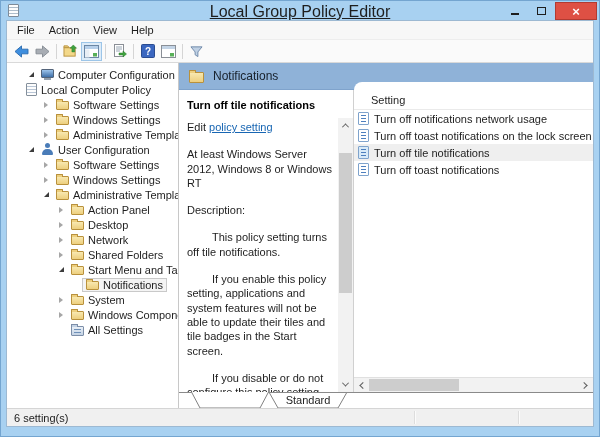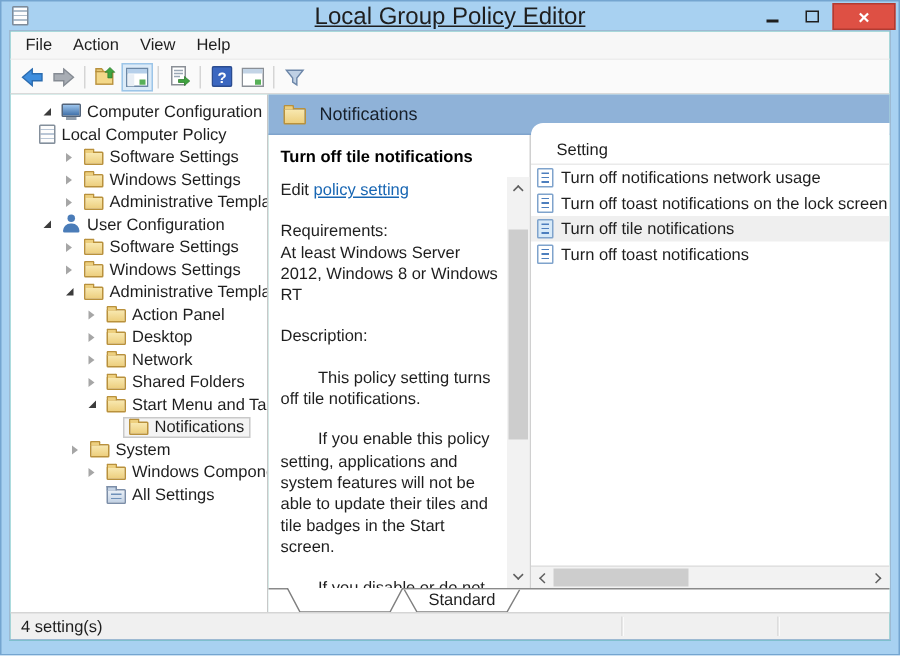--- a/index.html
+++ b/index.html
@@ -338,21 +338,21 @@
               <span>Start Menu and Taskbar</span>
             </span>
           </div>
           <div class="tree-row" style="padding-left: 64px;">
             <span class="exp"></span>
             <span class="tree-node selected">
               <span class="ico ico-folder"></span>
               <span>Notifications</span>
             </span>
           </div>
-          <div class="tree-row" style="padding-left: 38px;">
+          <div class="tree-row" style="padding-left: 49px;">
             <span class="exp">
               <span class="exp-collapsed"></span>
             </span>
             <span class="tree-node">
               <span class="ico ico-folder"></span>
               <span>System</span>
             </span>
           </div>
           <div class="tree-row" style="padding-left: 49px;">
             <span class="exp">
@@ -377,21 +377,20 @@
           <div class="ico ico-folder"></div>
           <span class="band-title">Notifications</span>
         </div>
 
         <div class="right-body">
           <div class="desc-col">
             <div class="desc-title">Turn off tile notifications</div>
             <div class="desc-scroll">
               <div class="desc-text">
                 <div class="gap"><span>Edit </span><a href="#" class="link">policy setting</a></div>
-                <div>Requirements:</div>
                 <div class="gap">At least Windows Server 2012, Windows 8 or Windows RT</div>
                 <div class="gap">Description:</div>
                 <div id="desc-paragraphs">
                     <p>This policy setting turns off tile notifications.</p>
                     <p>If you enable this policy setting, applications and system features will not be able to update their tiles and tile badges in the Start screen.</p>
                     <p>If you disable or do not configure this policy setting, tile and badge notifications are enabled and can be turned off by the administrator or user.</p>
                   </div>
               </div>
               <div class="vsb">
                 <div class="sb-btn">
@@ -453,18 +452,18 @@
               <svg viewBox="0 0 78 16" preserveAspectRatio="none">
                 <path d="M0.5 0 L9 15 H69 L77.5 0" fill="#fff" stroke="#808080"></path>
               </svg>
               <span class="tab-label">Standard</span>
             </div>
           </div>
       </div>
     </div>
 
     <div class="statusbar">
-      <span>4 setting(s)</span>
+      <span>6 setting(s)</span>
       <div class="sb-seg sb-seg1"></div>
       <div class="sb-seg sb-seg2"></div>
     </div>
   </div>
 </div>
 
 </body></html>

